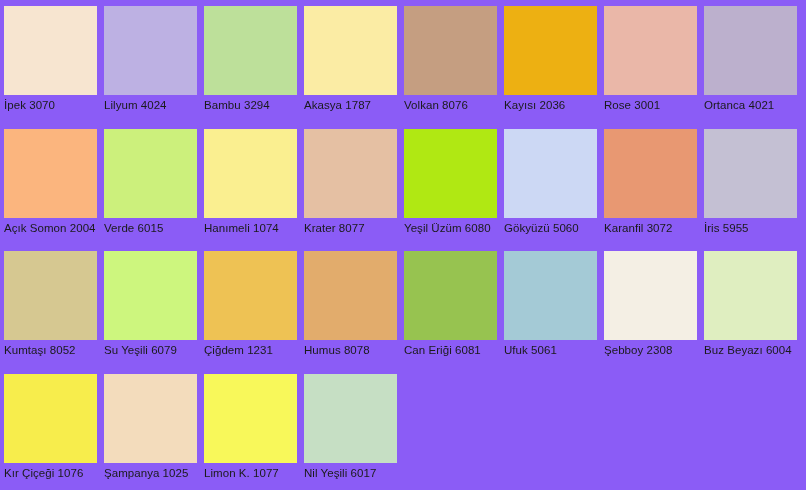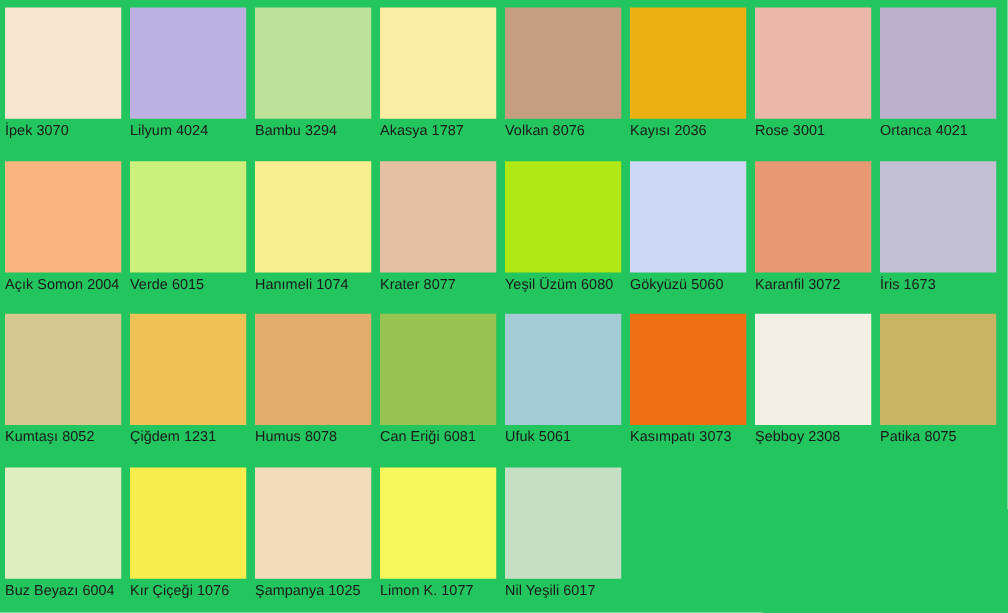--- a/index.html
+++ b/index.html
@@ -39,21 +39,21 @@
     font-size: 11.5px;
     line-height: 13px;
     color: #1a1a1a;
     white-space: nowrap;
     letter-spacing: 0.05px;
   }
 </style>
 </head>
 <body>
 
-<div id="palette-grid" style="background: #22c55e;">
+<div id="palette-grid" style="background: #8b5cf6;">
     <div class="swatch-cell">
       <div class="swatch-chip" style="background-color: rgb(247, 229, 208);"></div>
       <div class="swatch-label">İpek 3070</div>
     </div>
     <div class="swatch-cell">
       <div class="swatch-chip" style="background-color: rgb(189, 177, 227);"></div>
       <div class="swatch-label">Lilyum 4024</div>
     </div>
     <div class="swatch-cell">
       <div class="swatch-chip" style="background-color: rgb(189, 224, 154);"></div>
@@ -102,53 +102,49 @@
     <div class="swatch-cell">
       <div class="swatch-chip" style="background-color: rgb(204, 216, 244);"></div>
       <div class="swatch-label">Gökyüzü 5060</div>
     </div>
     <div class="swatch-cell">
       <div class="swatch-chip" style="background-color: rgb(232, 152, 114);"></div>
       <div class="swatch-label">Karanfil 3072</div>
     </div>
     <div class="swatch-cell">
       <div class="swatch-chip" style="background-color: rgb(196, 192, 211);"></div>
-      <div class="swatch-label">İris 1673</div>
+      <div class="swatch-label">İris 5955</div>
     </div>
     <div class="swatch-cell">
       <div class="swatch-chip" style="background-color: rgb(214, 200, 145);"></div>
       <div class="swatch-label">Kumtaşı 8052</div>
+    </div>
+    <div class="swatch-cell">
+      <div class="swatch-chip" style="background-color: rgb(205, 246, 126);"></div>
+      <div class="swatch-label">Su Yeşili 6079</div>
     </div>
     <div class="swatch-cell">
       <div class="swatch-chip" style="background-color: rgb(238, 194, 84);"></div>
       <div class="swatch-label">Çiğdem 1231</div>
     </div>
     <div class="swatch-cell">
       <div class="swatch-chip" style="background-color: rgb(226, 172, 108);"></div>
       <div class="swatch-label">Humus 8078</div>
     </div>
     <div class="swatch-cell">
       <div class="swatch-chip" style="background-color: rgb(151, 195, 80);"></div>
       <div class="swatch-label">Can Eriği 6081</div>
     </div>
     <div class="swatch-cell">
       <div class="swatch-chip" style="background-color: rgb(164, 202, 214);"></div>
       <div class="swatch-label">Ufuk 5061</div>
     </div>
     <div class="swatch-cell">
-      <div class="swatch-chip" style="background-color: rgb(240, 111, 18);"></div>
-      <div class="swatch-label">Kasımpatı 3073</div>
-    </div>
-    <div class="swatch-cell">
       <div class="swatch-chip" style="background-color: rgb(244, 239, 228);"></div>
       <div class="swatch-label">Şebboy 2308</div>
-    </div>
-    <div class="swatch-cell">
-      <div class="swatch-chip" style="background-color: rgb(201, 180, 100);"></div>
-      <div class="swatch-label">Patika 8075</div>
     </div>
     <div class="swatch-cell">
       <div class="swatch-chip" style="background-color: rgb(223, 238, 192);"></div>
       <div class="swatch-label">Buz Beyazı 6004</div>
     </div>
     <div class="swatch-cell">
       <div class="swatch-chip" style="background-color: rgb(247, 237, 76);"></div>
       <div class="swatch-label">Kır Çiçeği 1076</div>
     </div>
     <div class="swatch-cell">

